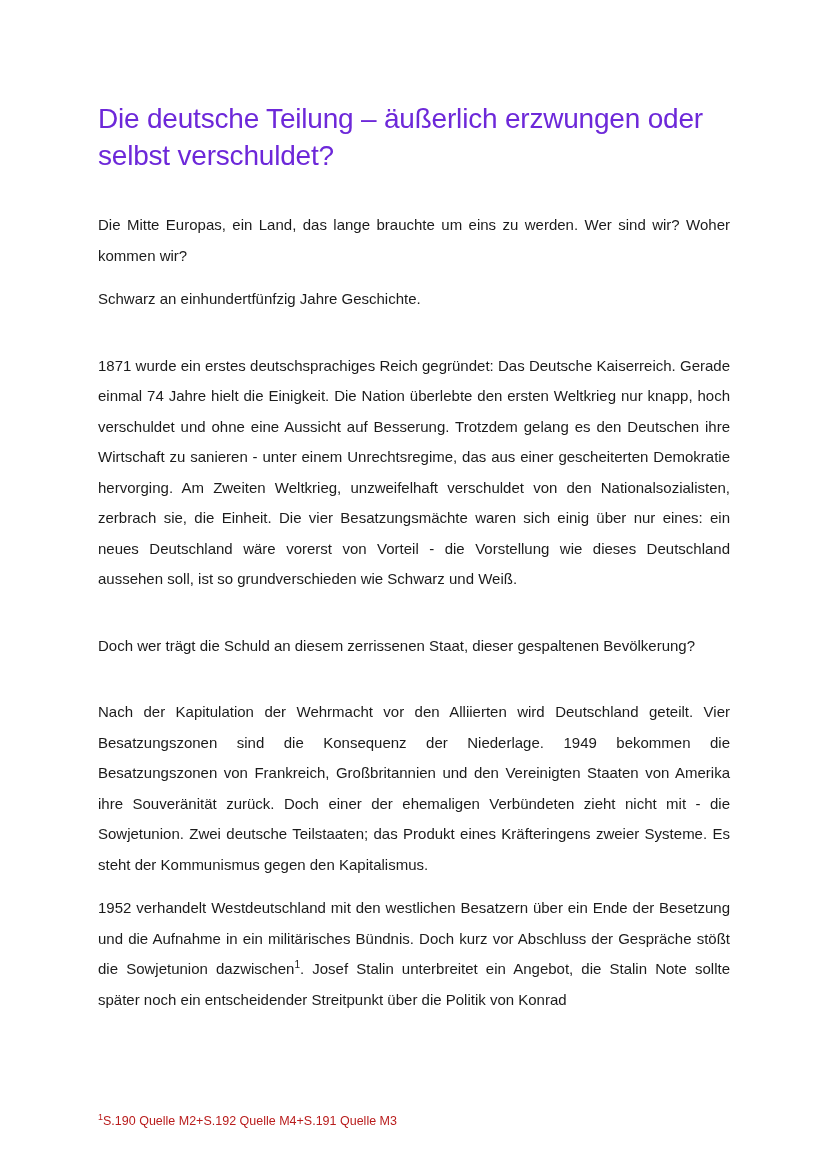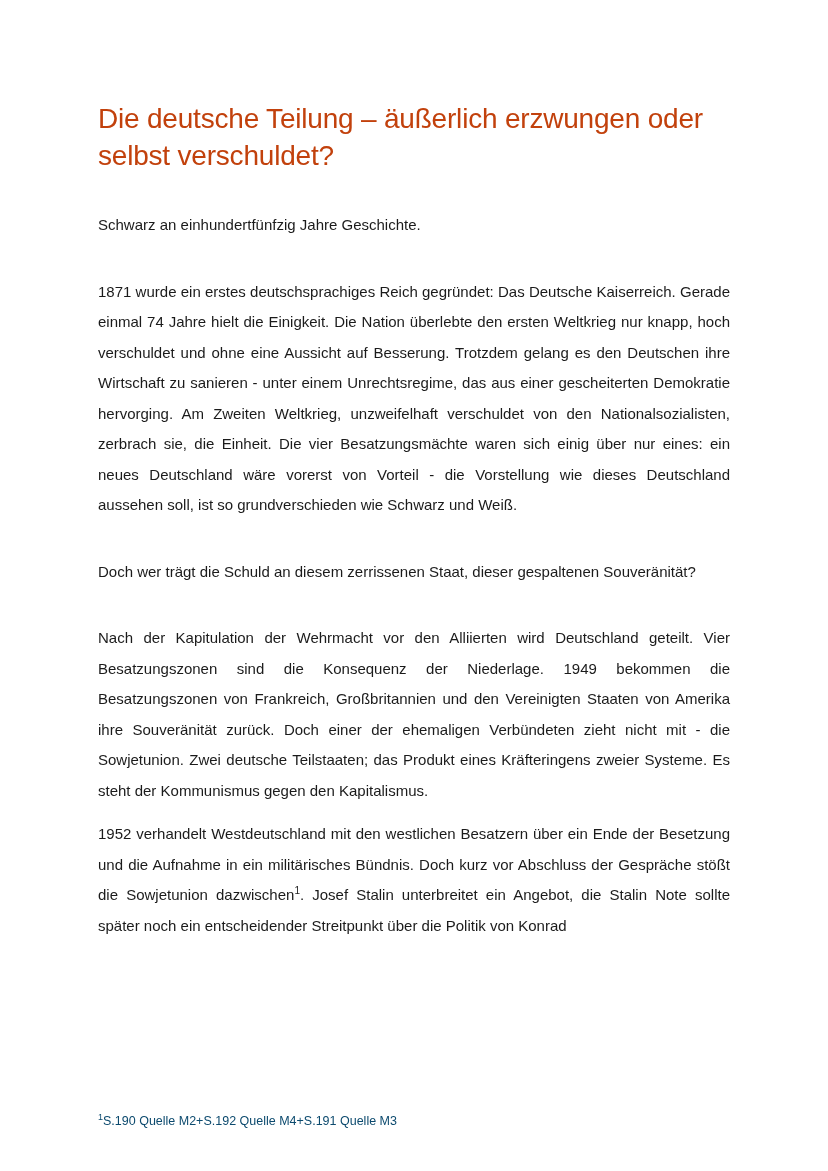--- a/index.html
+++ b/index.html
@@ -16,21 +16,21 @@
     position: absolute;
     inset: 0;
     padding: 100px 98px 0 98px;
     background: #ffffff;
   }
   .doc-title {
     font-size: 28px;
     font-weight: 400;
     line-height: 37px;
     letter-spacing: -0.2px;
-    color: #c2410c;
+    color: #6d28d9;
     margin-bottom: 36px;
     max-width: 640px;
   }
   p.para {
     font-size: 15px;
     line-height: 30.5px;
     text-align: justify;
     margin-bottom: 13px;
     color: #1b1b1b;
   }
@@ -40,41 +40,42 @@
     font-size: 10px;
     line-height: 0;
     vertical-align: super;
   }
   .footnote {
     position: absolute;
     left: 98px;
     bottom: 42px;
     font-size: 12.5px;
     line-height: 16px;
-    color: #0c4a6e;
+    color: #b91c1c;
   }
   .footnote sup {
     font-size: 9px;
     line-height: 0;
     vertical-align: super;
   }
 </style>
 </head>
 <body>
 
 <div class="page">
 
   <h1 class="doc-title">Die deutsche Teilung – äußerlich erzwungen oder selbst verschuldet?</h1>
 
+  <p class="para">Die Mitte Europas, ein Land, das lange brauchte um eins zu werden. Wer sind wir? Woher kommen wir?</p>
 
   <p class="para no-justify">Schwarz an einhundertfünfzig Jahre Geschichte.</p>
 
   <p class="para gap">1871 wurde ein erstes deutschsprachiges Reich gegründet: Das Deutsche Kaiserreich. Gerade einmal 74 Jahre hielt die Einigkeit. Die Nation überlebte den ersten Weltkrieg nur knapp, hoch verschuldet und ohne eine Aussicht auf Besserung. Trotzdem gelang es den Deutschen ihre Wirtschaft zu sanieren - unter einem Unrechtsregime, das aus einer gescheiterten Demokratie hervorging. Am Zweiten Weltkrieg, unzweifelhaft verschuldet von den Nationalsozialisten, zerbrach sie, die Einheit.  Die vier Besatzungsmächte waren sich einig über nur eines: ein neues Deutschland wäre vorerst von Vorteil - die Vorstellung wie dieses Deutschland aussehen soll, ist so grundverschieden wie Schwarz und Weiß.</p>
 
-  <p class="para gap no-justify">Doch wer trägt die Schuld an diesem zerrissenen Staat, dieser gespaltenen Souveränität?</p>
+  <p class="para gap no-justify">Doch wer trägt die Schuld an diesem zerrissenen Staat, dieser gespaltenen Bevölkerung?</p>
 
   <p class="para gap">Nach der Kapitulation der Wehrmacht vor den Alliierten wird Deutschland geteilt. Vier Besatzungszonen sind die Konsequenz der Niederlage. 1949 bekommen die Besatzungszonen von Frankreich, Großbritannien und den Vereinigten Staaten von Amerika ihre Souveränität zurück. Doch einer der ehemaligen Verbündeten zieht nicht mit - die Sowjetunion. Zwei deutsche Teilstaaten; das Produkt eines Kräfteringens zweier Systeme. Es steht der Kommunismus gegen den Kapitalismus.</p>
 
 
   <p class="para"><span>1952 verhandelt Westdeutschland mit den westlichen Besatzern über ein Ende der Besetzung und die Aufnahme in ein militärisches Bündnis. Doch kurz vor Abschluss der Gespräche stößt die Sowjetunion dazwischen</span><sup class="fn-ref">1</sup><span>. Josef Stalin unterbreitet ein Angebot, die Stalin Note sollte später noch ein entscheidender Streitpunkt über die Politik von Konrad</span></p>
 
   <div class="footnote"><sup>1</sup><span>S.190 Quelle M2+S.192 Quelle M4+S.191 Quelle M3</span></div>
 
 </div>
 

